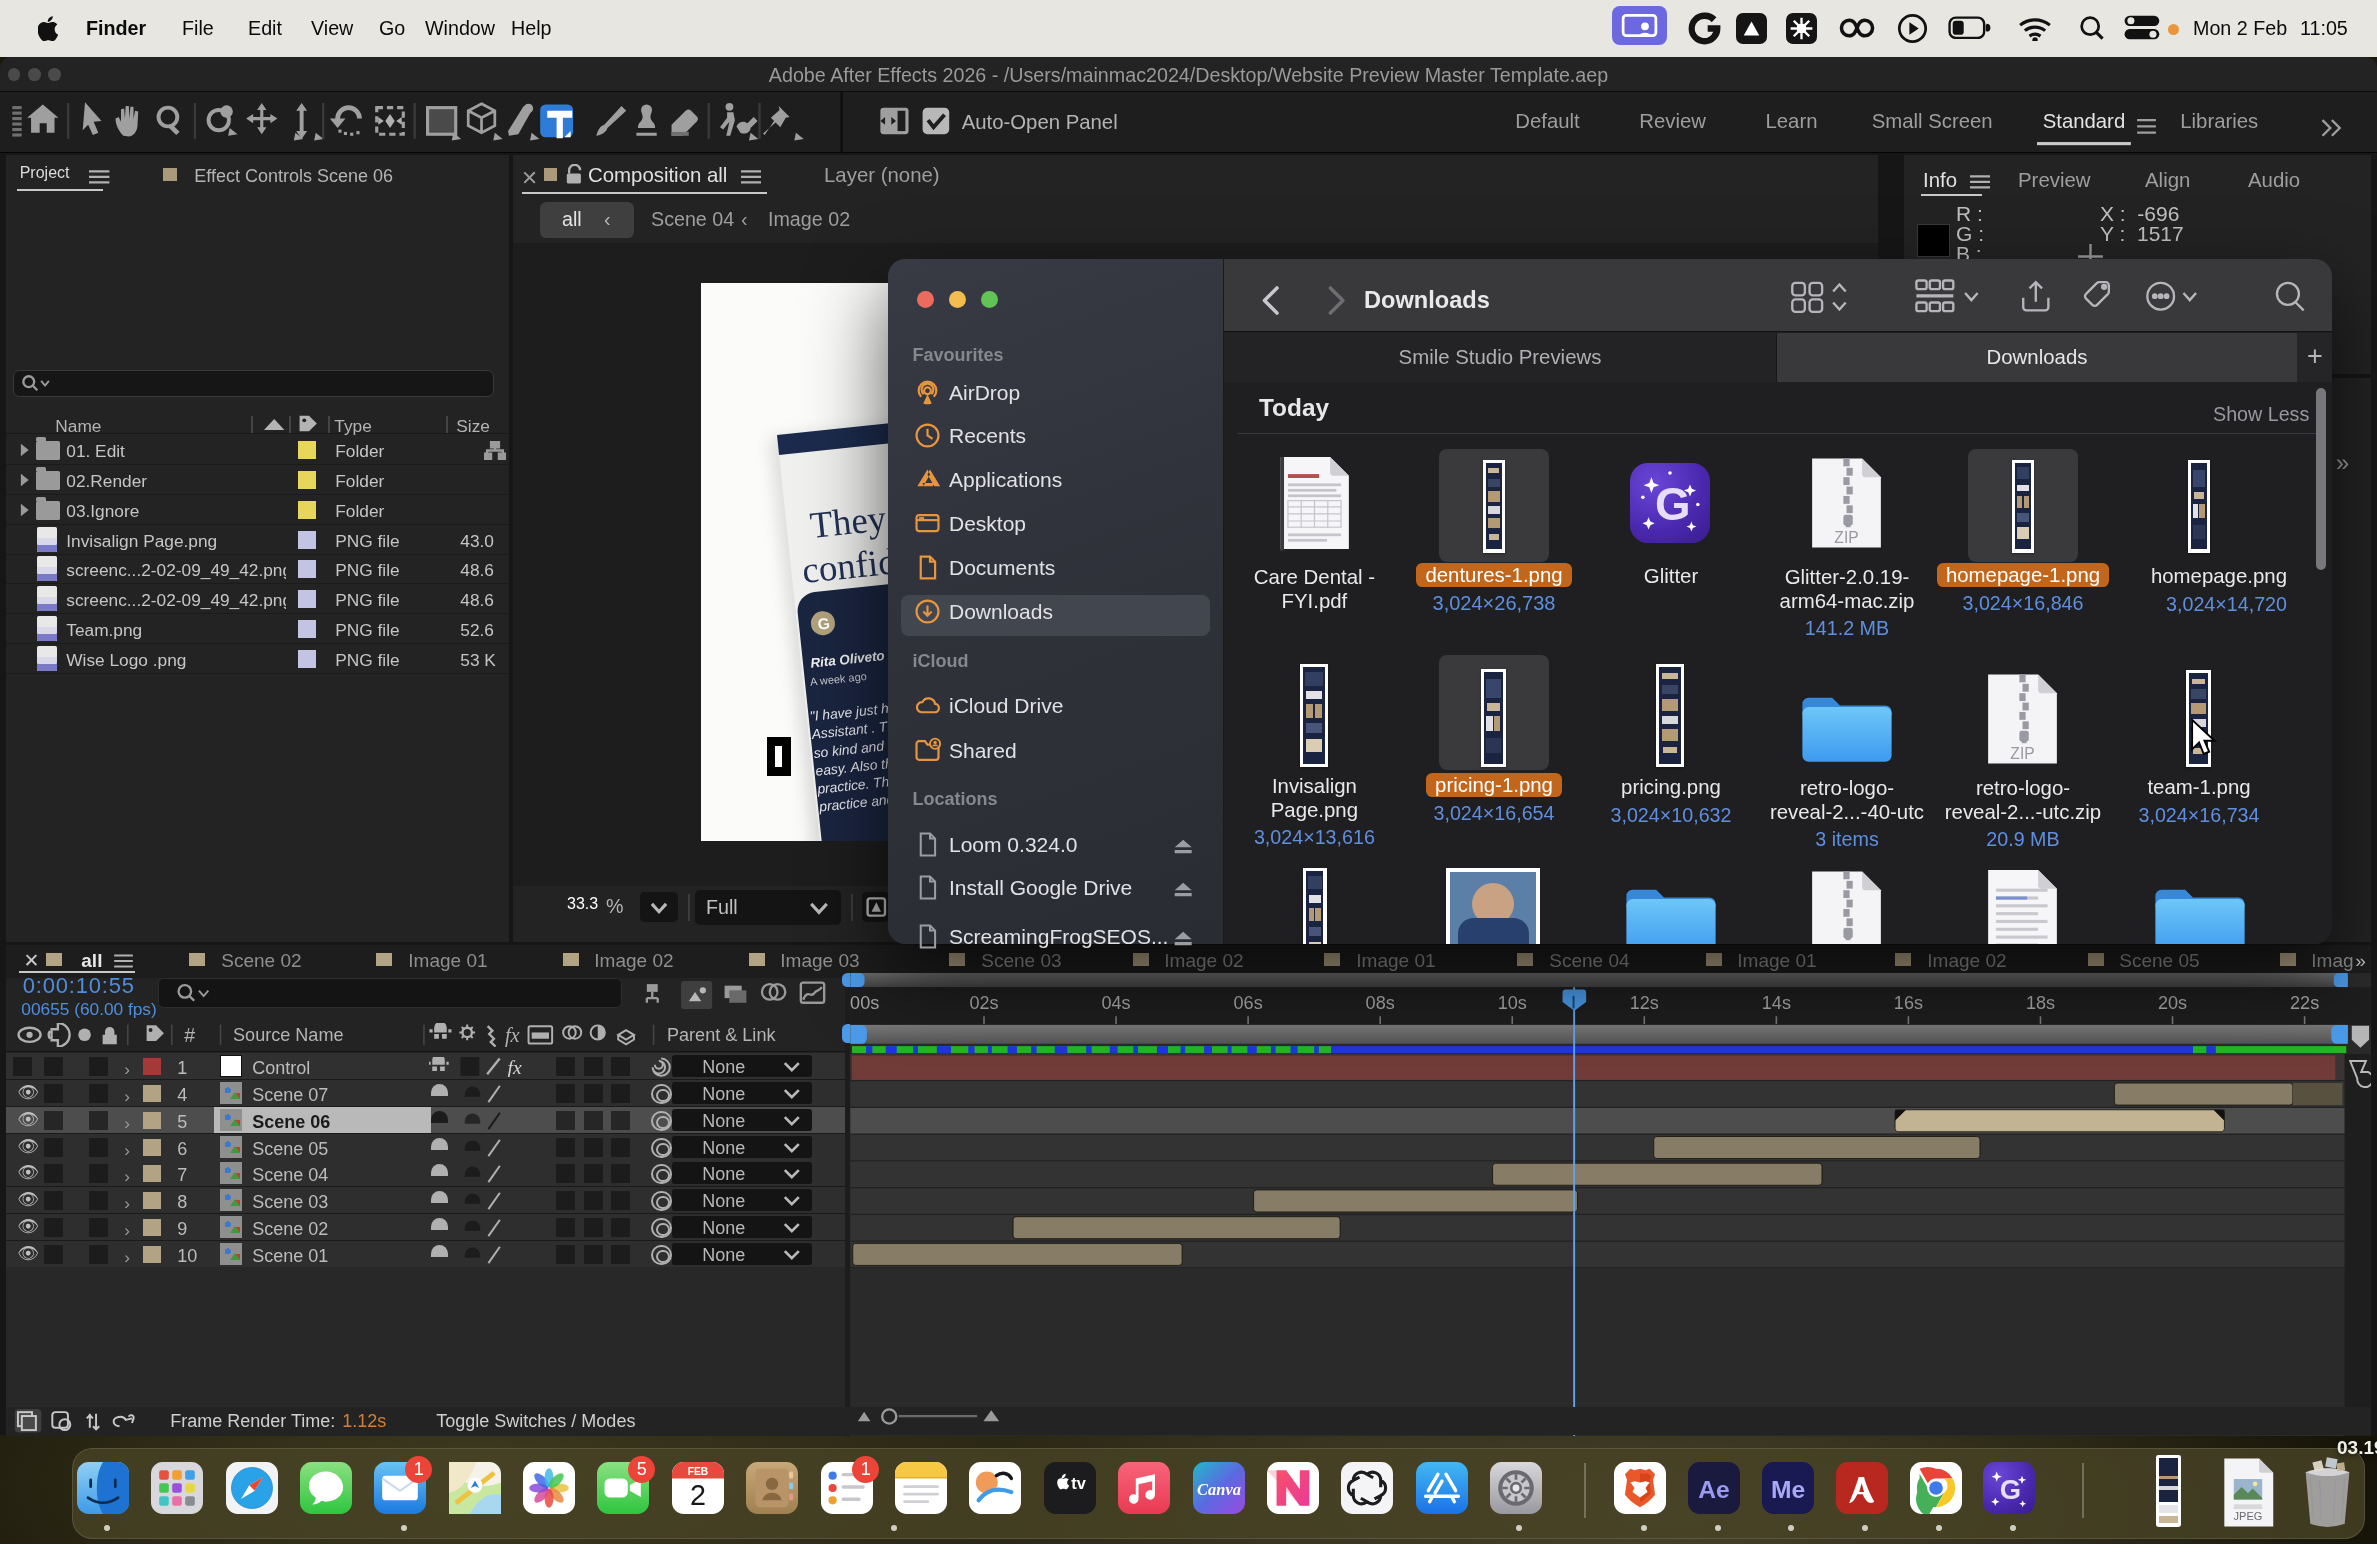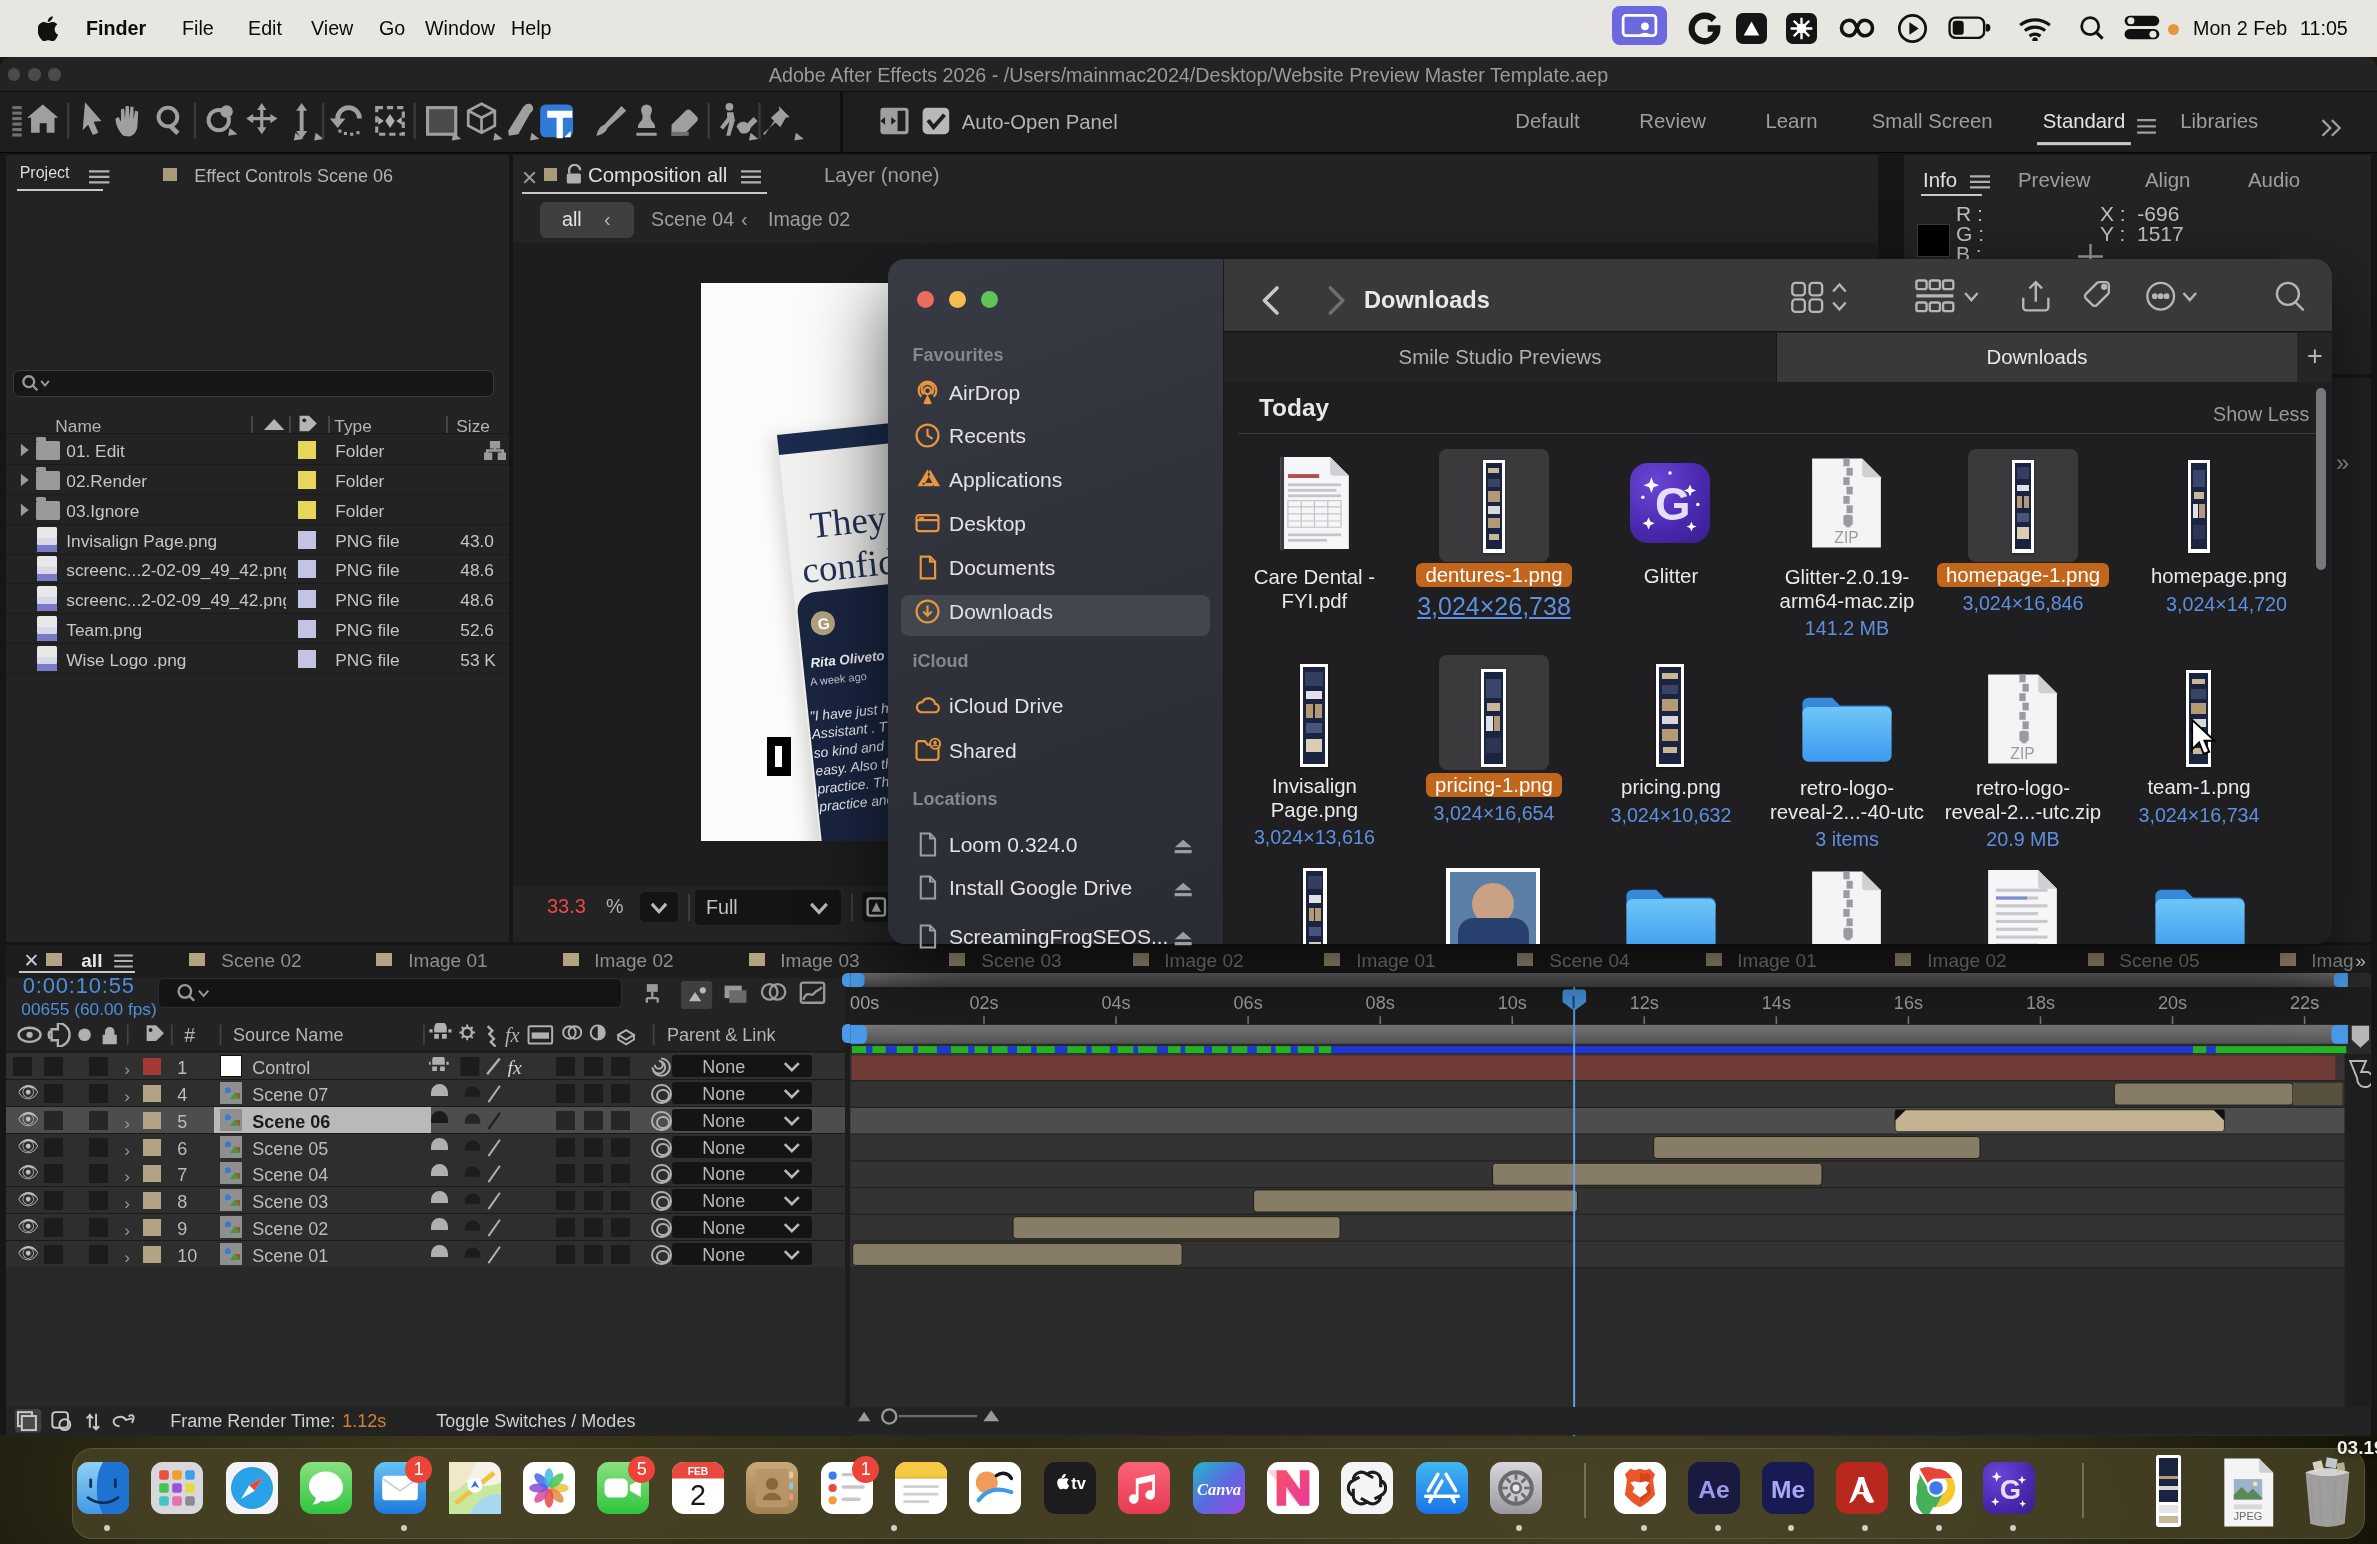--- a/index.html
+++ b/index.html
@@ -357,21 +357,21 @@
 practice. There was such a positive vibe in the
 practice and this Dental Practice is wonderful.</div>
             </div>
           </div>
         </div>
         <div class="abs" style="left:254px; top:494px; width:23.6px; height:39px; background:#000;">
             <div class="abs" style="left:7.9px; top:9.4px; width:7px; height:20.4px; background:#fff;"></div>
           </div>
       </div>
       <div class="abs" style="left:0; top:731px; width:1365px; height:56px; background:#232323;">
-        <span class="abs" style="left:34px; top:9.4px; font-size:20px; color:#ef4444;">33.3</span>
+        <span class="abs" style="left:54px; top:9.4px; font-size:16px; color:#ffffff;">33.3</span>
         <span class="abs" style="left:93px; top:9.4px; font-size:19.7px; color:#b4b4b4;">%</span>
         <div class="abs" style="left:127px; top:6.3px; width:38px; height:30px; background:#141414; border-radius:4.7px;"><svg width="38" height="30" viewBox="0 0 48 38">
               <path d="M15 15 l9 10 9 -10" fill="none" stroke="#b8b8b8" stroke-width="4"></path>
             </svg></div>
         <div class="abs" style="left:175px; top:7.9px; width:1.6px; height:27px; background:#3c3c3c;"></div>
         <div class="abs" style="left:182px; top:3.9px; width:146px; height:35px; background:#141414; border-radius:4.7px;">
           <span class="abs" style="left:11px; top:6.3px; font-size:19.7px; color:#c0c0c0;">Full</span>
           <svg class="abs" style="left:110px; top:9.4px;" width="28" height="19" viewBox="0 0 36 24">
               <path d="M8 6 l10 11 10 -11" fill="none" stroke="#b8b8b8" stroke-width="4"></path>
             </svg>
@@ -1131,21 +1131,21 @@
               <div style="position:absolute;left:3.1px;top:3.1px;width:15.7px;height:86px;background:#1a2340;overflow:hidden;">
                 <div style="position:absolute;left:12%;top:8%;width:76%;height:20%;background:#39466b;"></div>
 <div style="position:absolute;left:16%;top:34%;width:68%;height:8%;background:#c9b696;"></div>
 <div style="position:absolute;left:12%;top:48%;width:34%;height:16%;background:#e0e0e4;"></div>
 <div style="position:absolute;left:52%;top:48%;width:34%;height:16%;background:#b49a74;"></div>
 <div style="position:absolute;left:12%;top:72%;width:76%;height:16%;background:#2c3554;"></div>
               </div>
             </div>
           </div>
         <div class="abs" style="left:2.4px; top:183px; width:176px; text-align:center; font-size:20.4px; color:#e9e9eb; line-height:24.4px;">Care Dental -<br>FYI.pdf</div>
-        <div class="abs" style="left:182px; top:182px; width:176px; text-align:center;"><span class="fsel" style="font-size:20.4px;">dentures-1.png</span><div style="margin-top:4.7px; font-size:25px; color:#5f8fe0;text-decoration:underline;">3,024×26,738</div></div>
+        <div class="abs" style="left:182px; top:182px; width:176px; text-align:center;"><span class="fsel" style="font-size:20.4px;">dentures-1.png</span><div style="margin-top:4.7px; font-size:20px; color:#5f8fe0;">3,024×26,738</div></div>
         <div class="abs" style="left:359px; top:183px; width:176px; text-align:center; font-size:20.4px; color:#e9e9eb;">Glitter</div>
         <div class="abs" style="left:535px; top:183px; width:176px; text-align:center; font-size:20.4px; color:#e9e9eb; line-height:24.4px;">Glitter-2.0.19-<br>arm64-mac.zip<div style="margin-top:2.4px; font-size:19.7px; color:#5f8fe0;">141.2 MB</div></div>
         <div class="abs" style="left:711px; top:182px; width:176px; text-align:center;"><span class="fsel" style="font-size:20.4px;">homepage-1.png</span><div style="margin-top:4.7px; font-size:19.7px; color:#5f8fe0;">3,024×16,846</div></div>
         <div class="abs" style="left:887px; top:183px; width:176px; text-align:right; font-size:20.4px; color:#e9e9eb;">homepage.png<div style="margin-top:4.7px; font-size:19.7px; color:#5f8fe0;">3,024×14,720</div></div>
         <div class="selbox" style="left:215px; top:273px; width:110px; height:115px;"></div>
         <div class="abs" style="left:76px; top:282px;">
             <div style="position:absolute;width:28px;height:103px;background:#fff;box-shadow:0 0.8px 2.4px rgba(0,0,0,.4);">
               <div style="position:absolute;left:3.1px;top:3.1px;width:22px;height:97px;background:#1a2340;overflow:hidden;">
                 <div style="position:absolute;left:10%;top:5%;width:80%;height:14%;background:#333f61;"></div>
 <div style="position:absolute;left:14%;top:25%;width:72%;height:8%;background:#e2e2e6;"></div>

